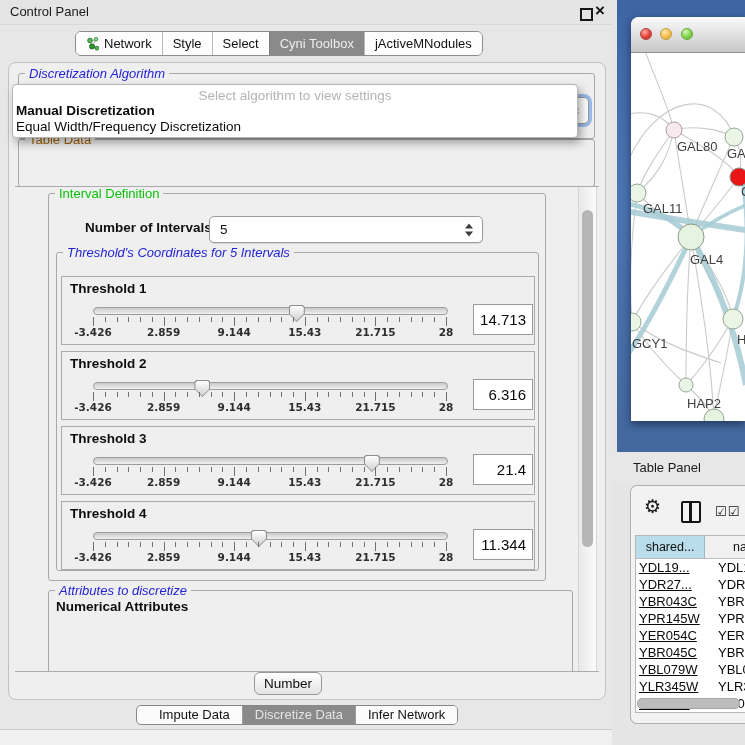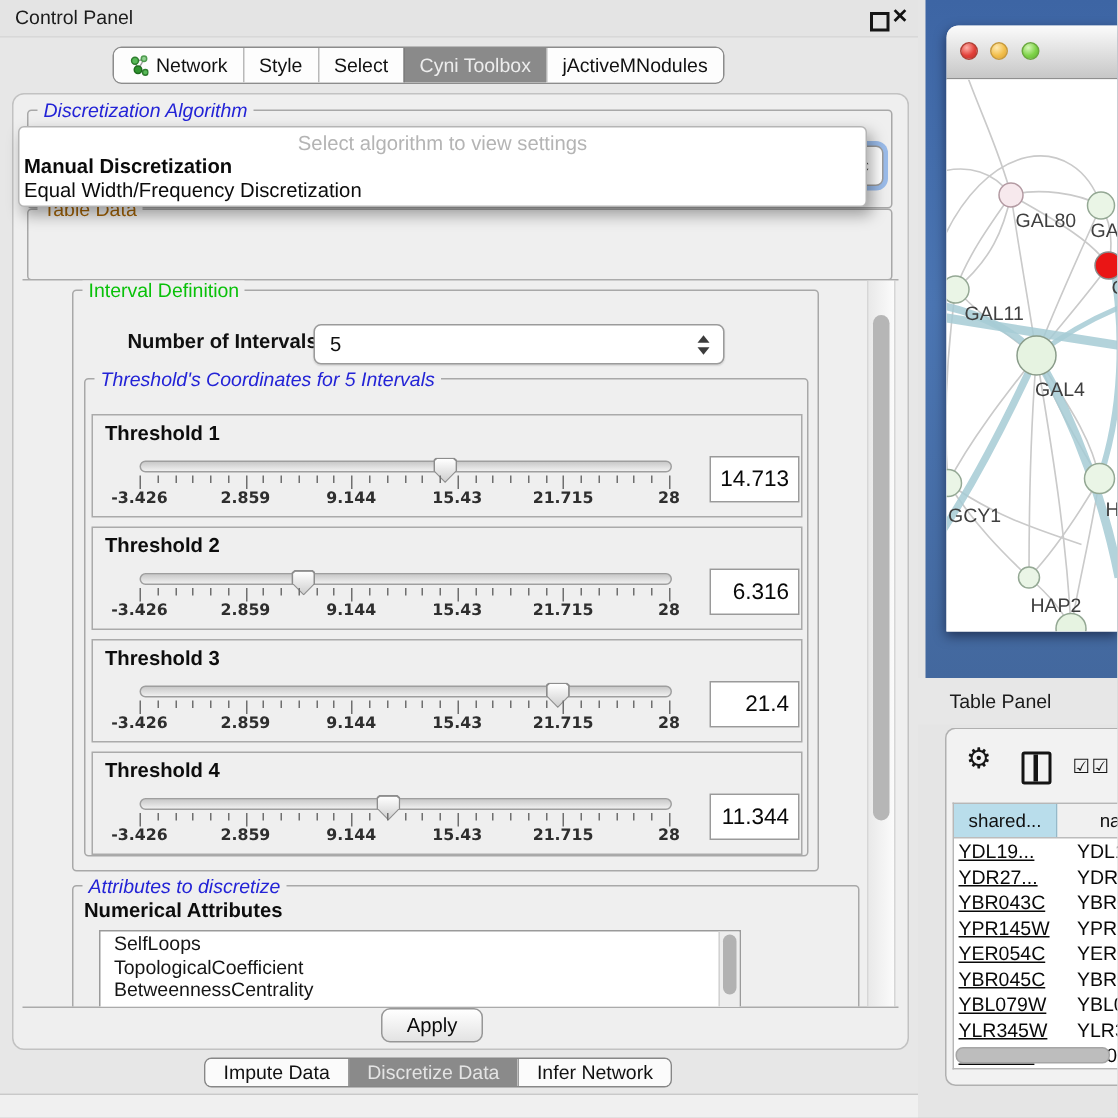--- a/index.html
+++ b/index.html
@@ -45,21 +45,21 @@
   .tick.minor{height:5px;} .tick.major{height:9px;}
   .tick-label{position:absolute;top:49px;transform:translateX(-50%);font-size:10.5px;font-weight:bold;color:#2e2e2e;font-family:"DejaVu Sans",sans-serif;}
   .thr-value{position:absolute;left:411px;top:27px;width:52px;height:29px;background:#fff;border:1px solid #9a9a9a;font-size:15px;color:#090909;text-align:right;line-height:29px;padding-right:6px;box-sizing:content-box;}
   #attr-group{left:33px;top:403px;width:523px;height:95px;}
   #attr-label{position:absolute;left:7px;top:8px;font-size:13.5px;font-weight:bold;color:#0d0d0d;}
   #attr-list{position:absolute;left:17px;top:29px;width:426px;height:62px;background:#fff;border:1px solid #9a9a9a;overflow:hidden;}
   .attr-item{font-size:13px;color:#151515;line-height:15.5px;padding-left:9px;white-space:nowrap;}
   #alist-scroll{position:absolute;right:0;top:0;width:13px;height:100%;background:#ededed;border-left:1px solid #d2d2d2;}
   #alist-thumb{position:absolute;left:2px;top:2px;width:9px;height:40px;border-radius:5px;background:#b2b2b2;}
   #apply-btn{position:absolute;left:245px;top:609px;width:66px;height:21px;border:1px solid #979797;border-radius:6px;background:linear-gradient(#ffffff,#e3e3e3);font-size:13.5px;color:#0c0c0c;text-align:center;line-height:21px;}
-  #bottom-tabs{position:absolute;left:136px;top:705px;height:18px;display:flex;border:1px solid #878787;border-radius:5px;overflow:hidden;background:#fbfbfb;}
+  #bottom-tabs{position:absolute;left:136px;top:705px;height:18px;display:flex;border:1px solid #878787;border-radius:5px;overflow:hidden;background:#fbfbfb;padding-left:10px;}
   .btab{padding:0 12px;font-size:13px;line-height:18px;color:#111;background:#fbfbfb;white-space:nowrap;}
   .btab + .btab{border-left:1px solid #9c9c9c;}
   .btab.sel{background:#8a8a8a;color:#e4e4e4;}
   #cp-footer{position:absolute;left:0;top:729px;width:612px;height:16px;background:#f0f0f0;border-top:1px solid #c9c9c9;}
   
   #algo-popup{position:absolute;left:12px;top:84px;width:564px;height:52px;background:#fff;border:1px solid #b5b5b5;border-radius:4px;box-shadow:3px 5px 10px rgba(0,0,0,.35);z-index:50;}
   #popup-placeholder{position:absolute;left:0;top:3px;width:100%;text-align:center;font-size:13.5px;color:#b4b4b4;}
   .popup-item{position:absolute;left:3px;font-size:13.5px;color:#0b0b0b;white-space:nowrap;}
   .popup-item.b{font-weight:bold;}
   
@@ -332,36 +332,27 @@
               <span class="tick-label" style="left: 172.2px;">9.144</span>
               <span class="tick-label" style="left: 242.8px;">15.43</span>
               <span class="tick-label" style="left: 313.4px;">21.715</span>
               <span class="tick-label" style="left: 384px;">28</span>
               <div class="thr-value">11.344</div>
             </div>
           </div>
         <div id="attr-group" class="group">
           <span class="gtitle blue-t">Attributes to discretize</span>
           <span id="attr-label">Numerical Attributes</span>
-          <div id="attr-list">
-
-          <div class="attr-item">SelfLoops</div>
-              <div class="attr-item">TopologicalCoefficient</div>
-              <div class="attr-item">BetweennessCentrality</div>
-              <div id="alist-scroll">
-                <div id="alist-thumb"></div>
-              </div>
-            </div>
         </div>
         <div id="vscroll">
             <div id="vthumb"></div>
           </div>
       </div>
 
-      <div id="apply-btn">Apply</div>
+      <div id="apply-btn">Number</div>
     </div>
 
     <div id="algo-popup">
       <div id="popup-placeholder">Select algorithm to view settings</div>
     <div class="popup-item b" style="top: 18px;">Manual Discretization</div>
         <div class="popup-item" style="top: 34px;">Equal Width/Frequency Discretization</div>
       </div>
 
     <div id="bottom-tabs">
         <div class="btab">Impute Data</div>

